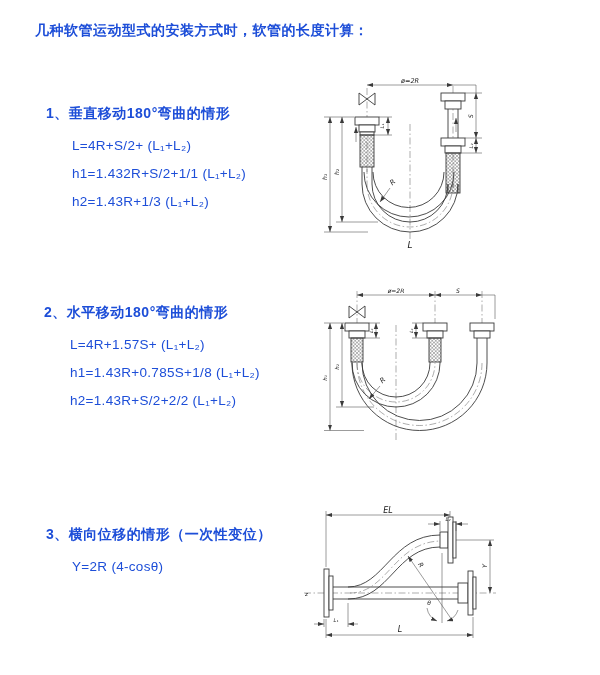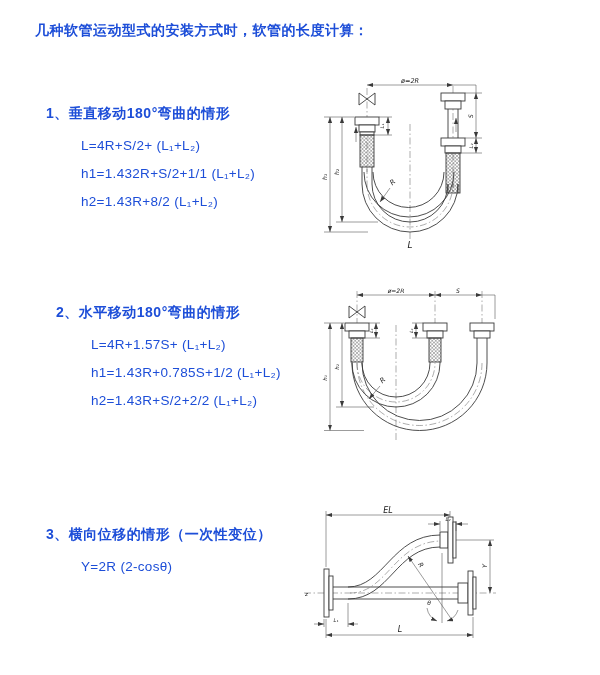--- a/index.html
+++ b/index.html
@@ -1,21 +1,21 @@
 <!DOCTYPE html>
 <html><head>
 <meta charset="utf-8">
 <style>
   html,body{margin:0;padding:0;background:#fff;}
   .page{position:relative;width:508px;height:675px;background:#ffffff;overflow:hidden;
         font-family:"Liberation Sans","DejaVu Sans",sans-serif;color:#1d4ed8;text-decoration:underline;}
   .title{position:absolute;font-size:14px;font-weight:700;letter-spacing:.5px;white-space:nowrap;}
   .section{position:absolute;white-space:nowrap;}
   .heading{font-size:14px;font-weight:700;line-height:20px;letter-spacing:.5px;}
-  .formulas{margin-left:35px;margin-top:9px;}
+  .formulas{margin-left:26px;margin-top:9px;}
   .formula{font-size:13.5px;font-weight:500;line-height:28px;letter-spacing:.3px;}
   .diagram{position:absolute;}
   svg{display:block;overflow:visible;}
   svg .ln{stroke:#3a3a3a;stroke-width:.9;fill:none;}
   svg .fl{stroke:#3a3a3a;stroke-width:.9;fill:#ffffff;}
   svg .dim{stroke:#4a4a4a;stroke-width:.55;fill:none;}
   svg .cl{stroke:#5a5a5a;stroke-width:.5;fill:none;stroke-dasharray:7 2.5 1.5 2.5;}
   svg text{fill:#222;font-family:"DejaVu Sans","Liberation Sans",sans-serif;font-style:italic;}
 </style>
 </head>
@@ -23,37 +23,37 @@
 
 <div class="page">
 
   <div class="title" style="left:35px;top:22px;">几种软管运动型式的安装方式时，软管的长度计算：</div>
 
   <div class="section" style="left:46px;top:103px;">
     <div class="heading">1、垂直移动180°弯曲的情形</div>
     <div class="formulas">
       <div class="formula">L=4R+S/2+ (L₁+L₂)</div>
       <div class="formula">h1=1.432R+S/2+1/1 (L₁+L₂)</div>
-      <div class="formula">h2=1.43R+8/2 (L₁+L₂)</div>
+      <div class="formula">h2=1.43R+1/3 (L₁+L₂)</div>
     </div>
   </div>
 
-  <div class="section" style="left:56px;top:302px;">
+  <div class="section" style="left:44px;top:302px;">
     <div class="heading">2、水平移动180°弯曲的情形</div>
     <div class="formulas">
       <div class="formula">L=4R+1.57S+ (L₁+L₂)</div>
-      <div class="formula">h1=1.43R+0.785S+1/2 (L₁+L₂)</div>
+      <div class="formula">h1=1.43R+0.785S+1/8 (L₁+L₂)</div>
       <div class="formula">h2=1.43R+S/2+2/2 (L₁+L₂)</div>
     </div>
   </div>
 
   <div class="section" style="left:46px;top:524px;">
     <div class="heading">3、横向位移的情形（一次性变位）</div>
     <div class="formulas">
-      <div class="formula">Y=2R (2-cosθ)</div>
+      <div class="formula">Y=2R (4-cosθ)</div>
     </div>
   </div>
 
   <div class="diagram" style="left:310px;top:72px;">
     <svg width="280" height="185" viewBox="0 0 280 185">
       <defs>
         <pattern id="braid-a" width="3.5" height="3.5" patternUnits="userSpaceOnUse">
           <path d="M0,3.5 L3.5,0 M0,0 L3.5,3.5" stroke="#6a6a6a" stroke-width="0.5"></path>
         </pattern>
         <marker id="arr-a" markerWidth="6.5" markerHeight="6" refX="6" refY="3" orient="auto-start-reverse" markerUnits="userSpaceOnUse">

